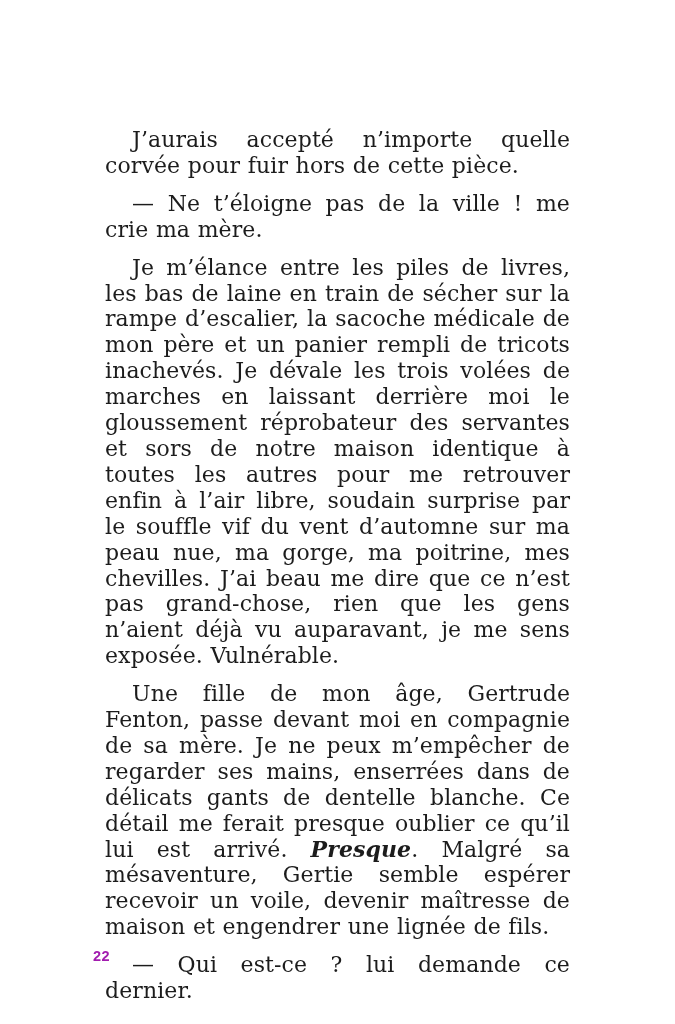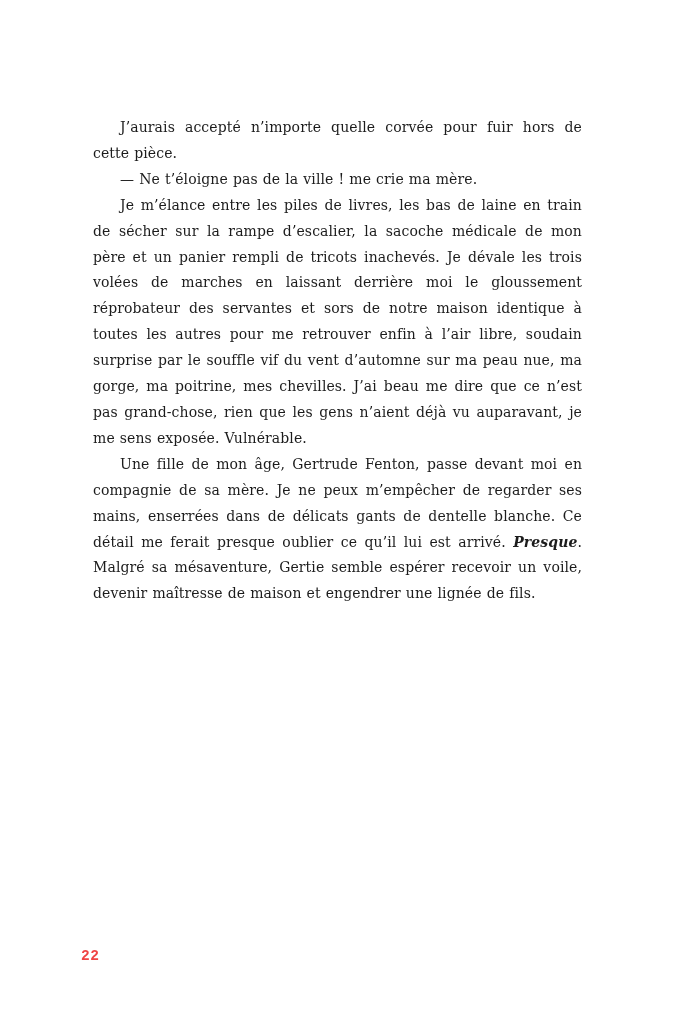--- a/index.html
+++ b/index.html
@@ -20,47 +20,48 @@
     background: #ffffff;
     overflow: hidden;
   }
   .text-block {
     position: absolute;
     left: 93px;
     top: 115px;
     width: 489px;
   }
   .para {
-    margin: 0;
-    font-size: 14px;
+    margin: 12px;
+    font-size: 22px;
     line-height: 25.9px;
     text-align: justify;
     text-indent: 27px;
     letter-spacing: 0.1px;
     word-spacing: 0.5px;
   }
   .para em {
     font-style: italic;
     font-weight: bold;
   }
   .folio {
     position: absolute;
-    left: 81px;
+    left: 93px;
     top: 948px;
-    font-family: Liberation Mono, monospace;
+    font-family: Liberation Sans, sans-serif;
     font-weight: bold;
     font-size: 14.5px;
-    color: #ef4444;
+    color: #a21caf;
     letter-spacing: 0.5px;
   }
 </style>
 </head>
 <body>
 
 <div class="page">
   <div class="text-block">
     <p class="para">J’aurais accepté n’importe quelle corvée pour fuir hors de cette pièce.</p>
     <p class="para">— Ne t’éloigne pas de la ville ! me crie ma mère.</p>
     <p class="para">Je m’élance entre les piles de livres, les bas de laine en train de sécher sur la rampe d’escalier, la sacoche médicale de mon père et un panier rempli de tricots inachevés. Je dévale les trois volées de marches en laissant derrière moi le gloussement réprobateur des servantes et sors de notre maison identique à toutes les autres pour me retrouver enfin à l’air libre, soudain surprise par le souffle vif du vent d’automne sur ma peau nue, ma gorge, ma poitrine, mes chevilles. J’ai beau me dire que ce n’est pas grand-chose, rien que les gens n’aient déjà vu auparavant, je me sens exposée. Vulnérable.</p>
     <p class="para"><span>Une fille de mon âge, Gertrude Fenton, passe devant moi en compagnie de sa mère. Je ne peux m’empêcher de regarder ses mains, enserrées dans de délicats gants de dentelle blanche. Ce détail me ferait presque oublier ce qu’il lui est arrivé. </span><em>Presque</em><span>. Malgré sa mésaventure, Gertie semble espérer recevoir un voile, devenir maîtresse de maison et engendrer une lignée de fils.</span></p>
+    <p class="para">— Qui est-ce ? lui demande ce dernier.</p>
   </div>
   <div class="folio">22</div>
 </div>
 
 </body></html>

